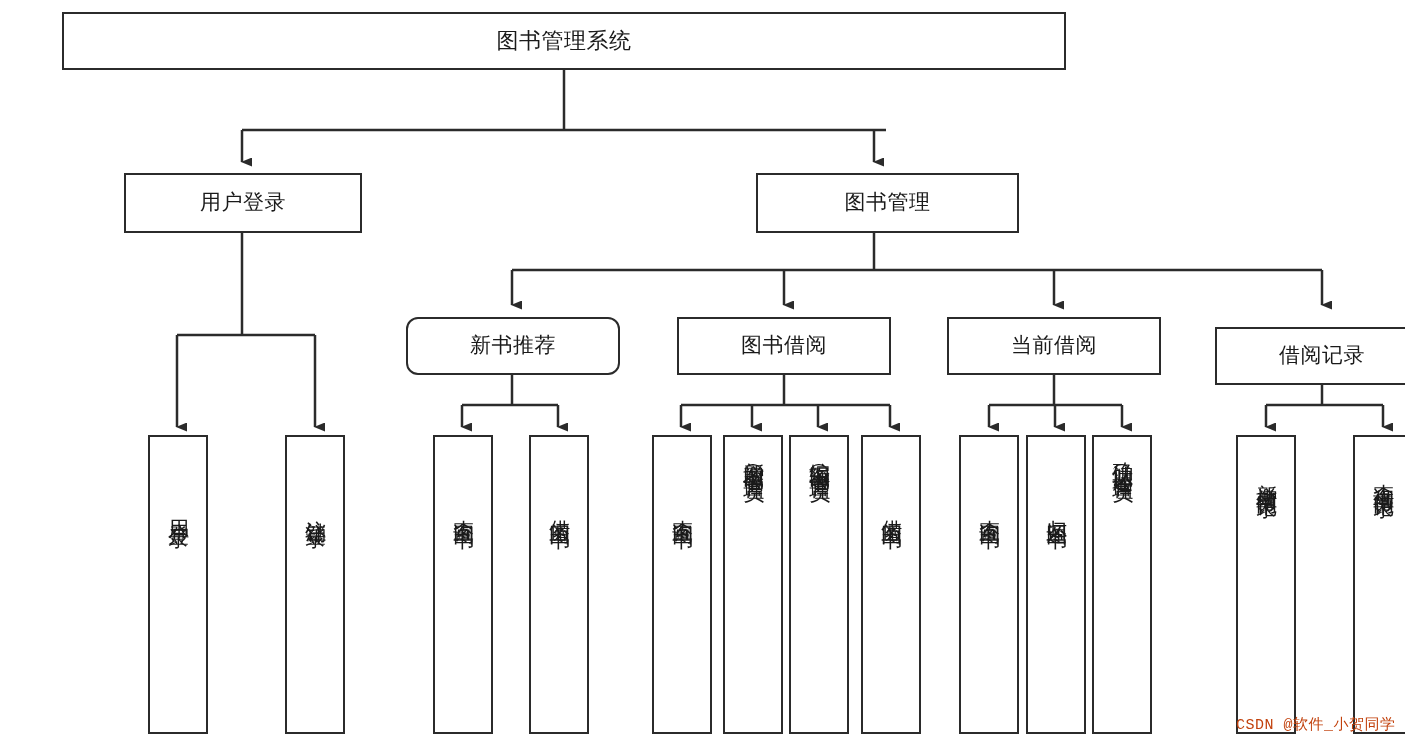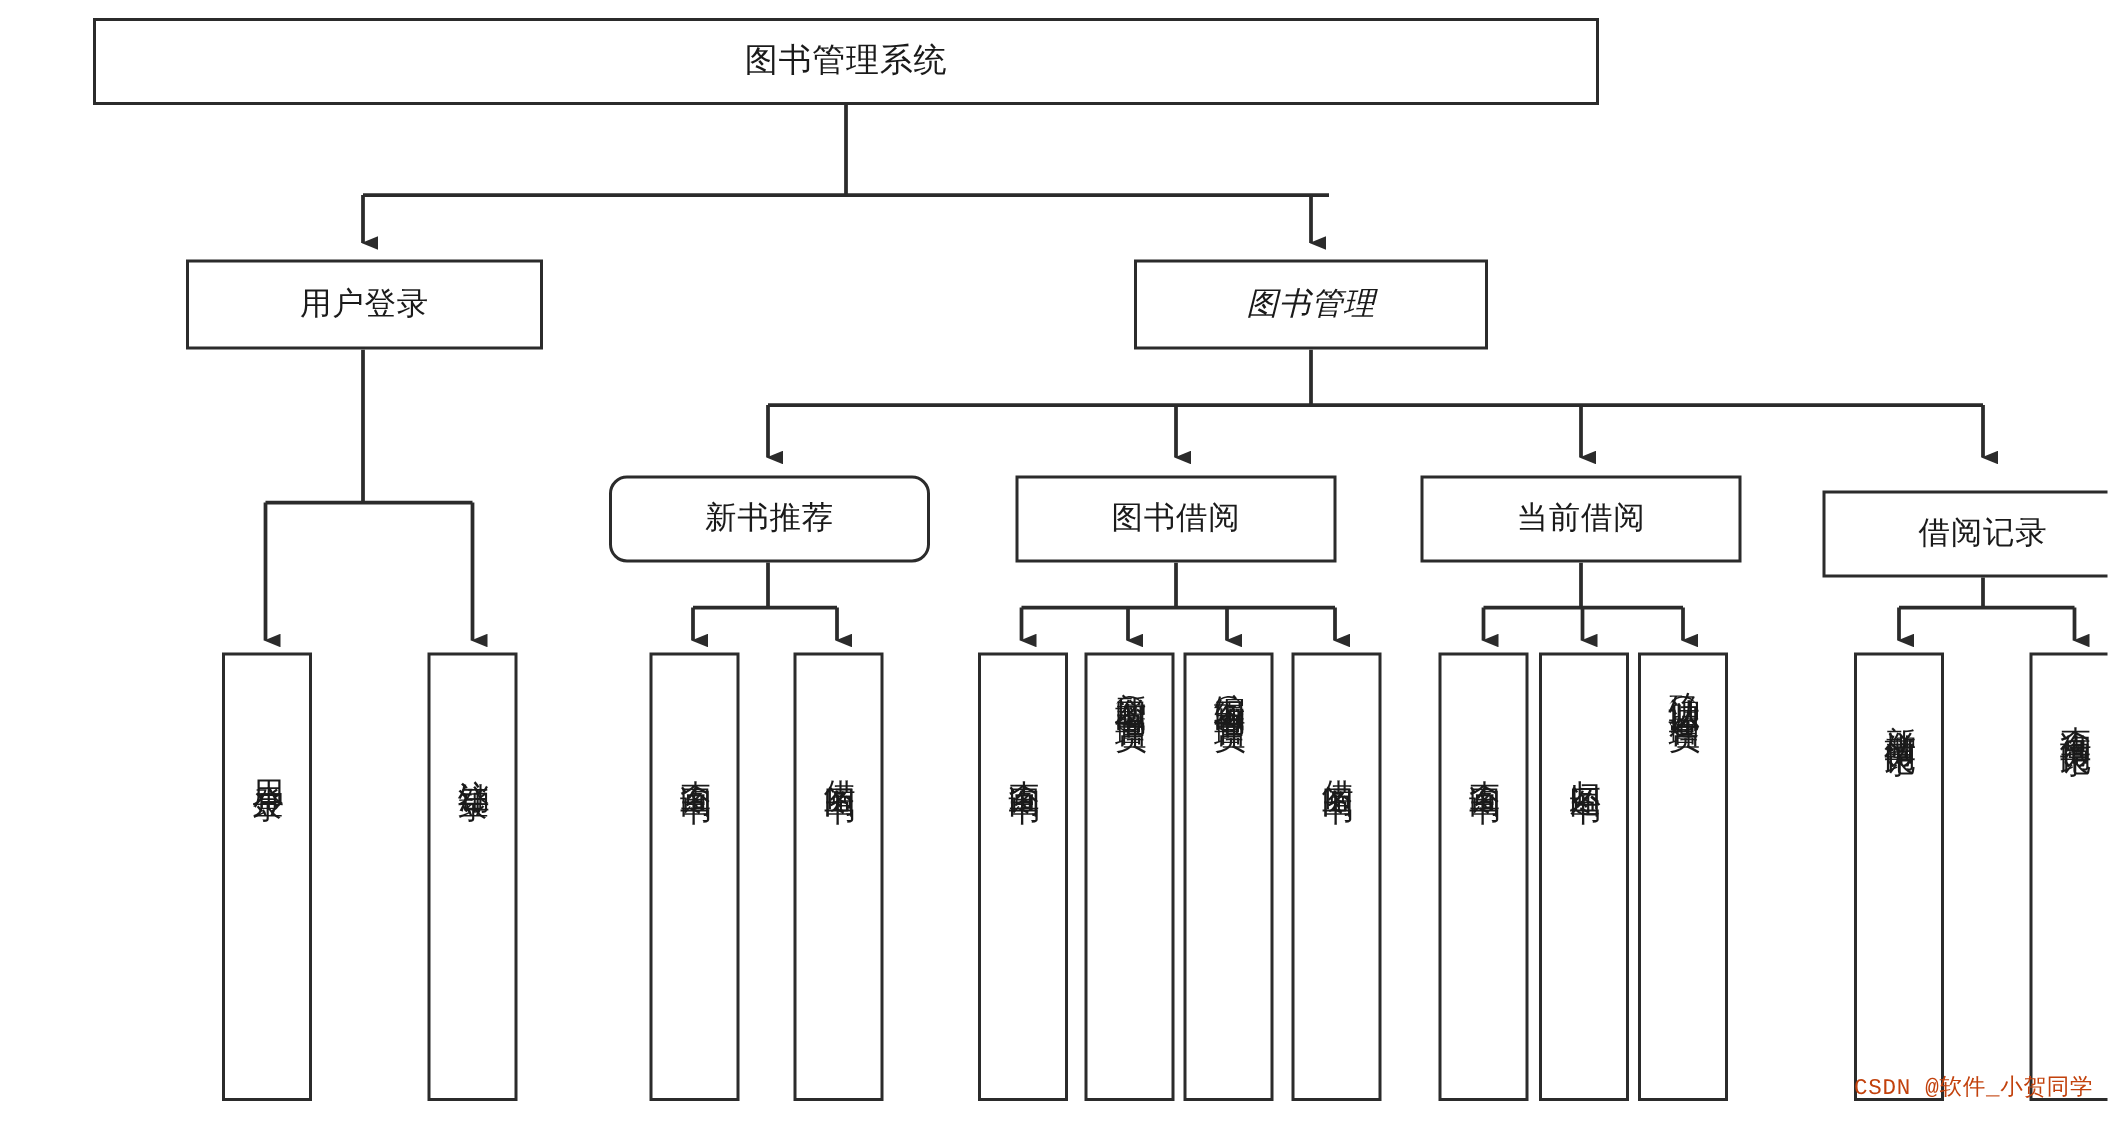--- a/index.html
+++ b/index.html
@@ -128,21 +128,21 @@
       <path d="M1222,405 L1339,405"></path>
       <path d="M1222,405 L1222,427" marker-end="url(#arrow)"></path>
       <path d="M1339,405 L1339,427" marker-end="url(#arrow)"></path>
     </g>
   </svg>
 
   <div class="node node-h node-root" style="left:18px; top:12px; width:1004px; height:58px;">图书管理系统</div>
 
   <div class="node node-h" style="left:80px; top:173px; width:238px; height:60px;">用户登录</div>
 
-  <div class="node node-h" style="left:712px; top:173px; width:236px; height:60px;font-style:italic;">图书管理</div>
+  <div class="node node-h" style="left:712px; top:173px; width:263px; height:60px;">图书管理</div>
 
   <div class="node node-h" style="left:362px; top:317px; width:214px; height:58px;border-radius:12px;">新书推荐</div>
 
   <div class="node node-h" style="left:903px; top:317px; width:214px; height:58px;">当前借阅</div>
 
   <div class="node node-h" style="left:633px; top:317px; width:214px; height:58px;">图书借阅</div>
 
   <div class="node node-h" style="left:1171px; top:327px; width:214px; height:58px;">借阅记录</div>
 
   <div class="node node-v" style="left:104px; top:435px; width:60px; height:299px;">

